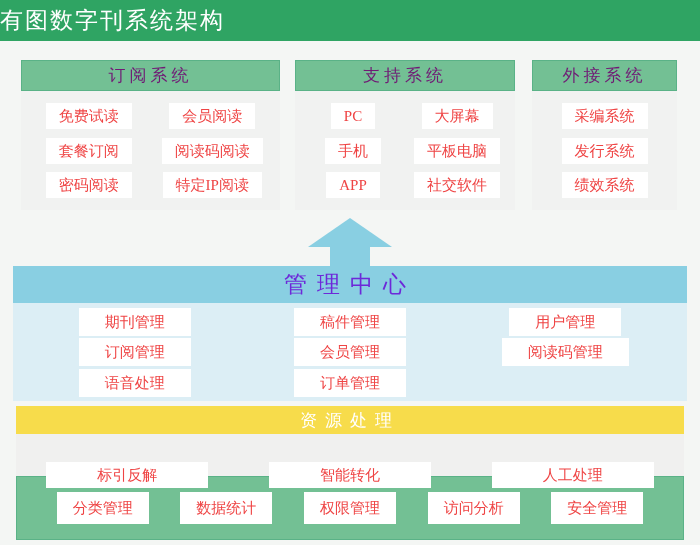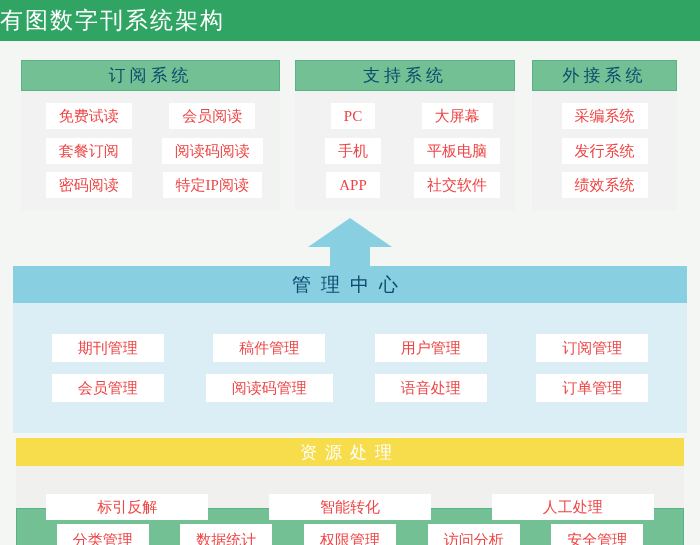--- a/index.html
+++ b/index.html
@@ -18,21 +18,21 @@
   
   .panels-row{
     display:flex;margin:19px 21px 0 21px;height:150px;
   }
   .panel{display:flex;flex-direction:column;}
   .panel-sub{width:259px;margin-right:15px;}
   .panel-sup{width:220px;margin-right:17px;}
   .panel-ext{width:145px;}
   .panel-header{
     height:29px;background:#73c094;border:1px solid #5ab287;
-    color:#0c4a6e;font-size:17px;letter-spacing:4px;
+    color:#701a75;font-size:17px;letter-spacing:4px;
     display:flex;align-items:center;justify-content:center;
   }
   .panel-body{
     flex:1;background:#f1f2f1;
     display:grid;justify-items:center;align-content:space-evenly;
     padding:4px 6px;
   }
   .cols-2{grid-template-columns:1fr 1fr;}
   .cols-1{grid-template-columns:1fr;}
   
@@ -50,29 +50,29 @@
     border-right:42px solid transparent;
     border-bottom:29px solid #89cfe2;
   }
   .arrow-stem{
     position:absolute;left:330px;top:37px;
     width:40px;height:19px;background:#89cfe2;
   }
   
   .mc-section{margin:0 13px;}
   .mc-banner{
-    height:37px;background:#89cfe2;color:#0c4a6e;
+    height:37px;background:#89cfe2;color:#6d28d9;
     display:flex;align-items:center;justify-content:center;
-    font-size:19px;letter-spacing:10px;
+    font-size:23px;letter-spacing:10px;
   }
   .mc-body{
     height:94px;background:#dceef5;
-    display:grid;grid-template-columns:repeat(4,1fr);
+    display:grid;grid-template-columns:repeat(3,1fr);
     justify-items:center;align-content:space-evenly;
-    padding:18px 14px;
+    padding:2px 14px;
   }
   .mc-body .node{padding:4px 26px;}
   
   .rp-section{margin:5px 16px 0 16px;}
   .rp-banner{
     height:28px;background:#f7dc4b;color:#ffffff;
     display:flex;align-items:center;justify-content:center;
     font-size:17px;letter-spacing:8px;
   }
   .rp-body{

